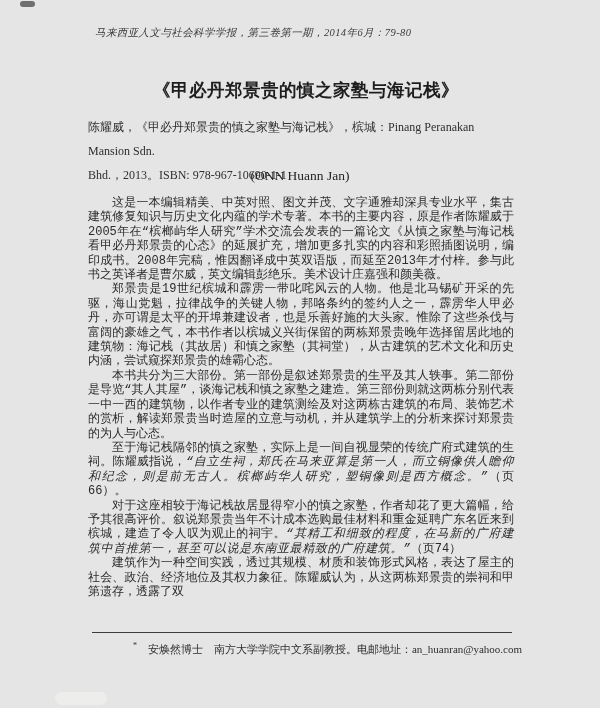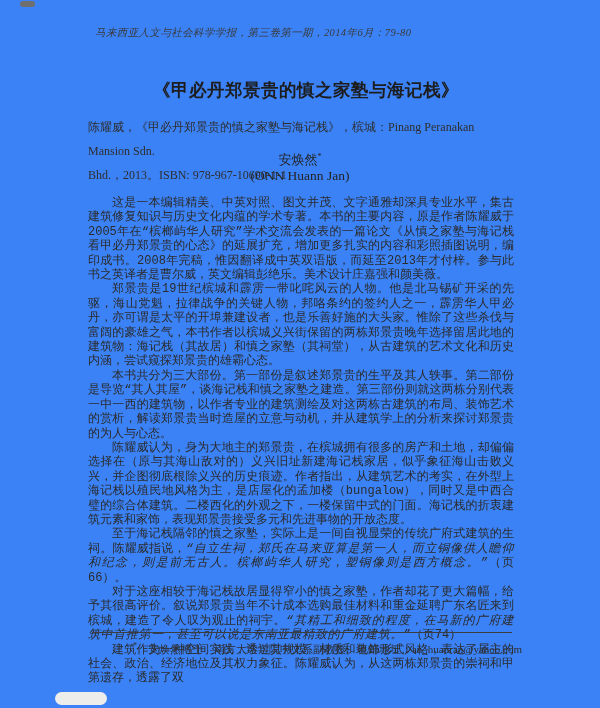--- a/index.html
+++ b/index.html
@@ -4,21 +4,21 @@
 <style>
   html, body {
     margin: 0;
     padding: 0;
     background: #ffffff;
   }
   .page {
     position: relative;
     width: 600px;
     height: 708px;
-    background: #3b82f6;
+    background: #e5e5e5;
     overflow: hidden;
     font-family: "Liberation Serif", "DejaVu Serif", serif;
     color: #2b2b2b;
   }
   .scan-artifact-top {
     position: absolute;
     top: 1px;
     left: 20px;
     width: 15px;
     height: 6px;
@@ -139,31 +139,27 @@
 
   <div class="journal-header">马来西亚人文与社会科学学报，第三卷第一期，2014年6月：79-80</div>
 
   <h1 class="doc-title">《甲必丹郑景贵的慎之家塾与海记栈》</h1>
 
   <div class="citation">
     <span>陈耀威，《甲必丹郑景贵的慎之家塾与海记栈》，槟城：Pinang Peranakan Mansion Sdn.</span><br>
     <span>Bhd.，2013。ISBN: 978-967-10690-1-1</span>
   </div>
 
-  <div class="author-name">
-    <span>安焕然</span><sup>*</sup>
-  </div>
 
   <div class="author-roman">(ONN Huann Jan)</div>
 
   <div class="body-text" id="body-paragraphs">
       <p class="para"><span>这是一本编辑精美、中英对照、图文并茂、文字通雅却深具专业水平，集古建筑修复知识与历史文化内蕴的学术专著。本书的主要内容，原是作者陈耀威于2005年在“槟榔屿华人研究”学术交流会发表的一篇论文《从慎之家塾与海记栈看甲必丹郑景贵的心态》的延展扩充，增加更多扎实的内容和彩照插图说明，编印成书。2008年完稿，惟因翻译成中英双语版，而延至2013年才付梓。参与此书之英译者是曹尔威，英文编辑彭绝乐。美术设计庄嘉强和颜美薇。</span></p>
       <p class="para"><span>郑景贵是19世纪槟城和霹雳一带叱咤风云的人物。他是北马锡矿开采的先驱，海山党魁，拉律战争的关键人物，邦咯条约的签约人之一，霹雳华人甲必丹，亦可谓是太平的开埠兼建设者，也是乐善好施的大头家。惟除了这些杀伐与富阔的豪雄之气，本书作者以槟城义兴街保留的两栋郑景贵晚年选择留居此地的建筑物：海记栈（其故居）和慎之家塾（其祠堂），从古建筑的艺术文化和历史内涵，尝试窥探郑景贵的雄霸心态。</span></p>
       <p class="para"><span>本书共分为三大部份。第一部份是叙述郑景贵的生平及其人轶事。第二部份是导览“其人其屋”，谈海记栈和慎之家塾之建造。第三部份则就这两栋分别代表一中一西的建筑物，以作者专业的建筑测绘及对这两栋古建筑的布局、装饰艺术的赏析，解读郑景贵当时造屋的立意与动机，并从建筑学上的分析来探讨郑景贵的为人与心态。</span></p>
-      <p class="para"><span>陈耀威认为，身为大地主的郑景贵，在槟城拥有很多的房产和土地，却偏偏选择在（原与其海山敌对的）义兴旧址新建海记栈家居，似乎象征海山击败义兴，并企图彻底根除义兴的历史痕迹。作者指出，从建筑艺术的考实，在外型上海记栈以殖民地风格为主，是店屋化的孟加楼（bungalow），同时又是中西合璧的综合体建筑。二楼西化的外观之下，一楼保留中式的门面。海记栈的折衷建筑元素和家饰，表现郑景贵接受多元和先进事物的开放态度。</span></p>
       <p class="para"><span>至于海记栈隔邻的慎之家塾，实际上是一间自视显荣的传统广府式建筑的生祠。陈耀威指说，</span><span class="quote-italic">“自立生祠，郑氏在马来亚算是第一人，而立铜像供人瞻仰和纪念，则是前无古人。槟榔屿华人研究，塑铜像则是西方概念。”</span><span>（页66）。</span></p>
       <p class="para"><span>对于这座相较于海记栈故居显得窄小的慎之家塾，作者却花了更大篇幅，给予其很高评价。叙说郑景贵当年不计成本选购最佳材料和重金延聘广东名匠来到槟城，建造了令人叹为观止的祠宇。</span><span class="quote-italic">“其精工和细致的程度，在马新的广府建筑中首推第一，甚至可以说是东南亚最精致的广府建筑。”</span><span>（页74）</span></p>
       <p class="para"><span>建筑作为一种空间实践，透过其规模、材质和装饰形式风格，表达了屋主的社会、政治、经济地位及其权力象征。陈耀威认为，从这两栋郑景贵的崇祠和甲第遗存，透露了双</span></p>
     </div>
 
   <hr class="footnote-rule">
 
   <div class="footnote">
     <span class="fn-marker">*</span><span>安焕然博士　南方大学学院中文系副教授。电邮地址：an_huanran@yahoo.com</span>
   </div>

